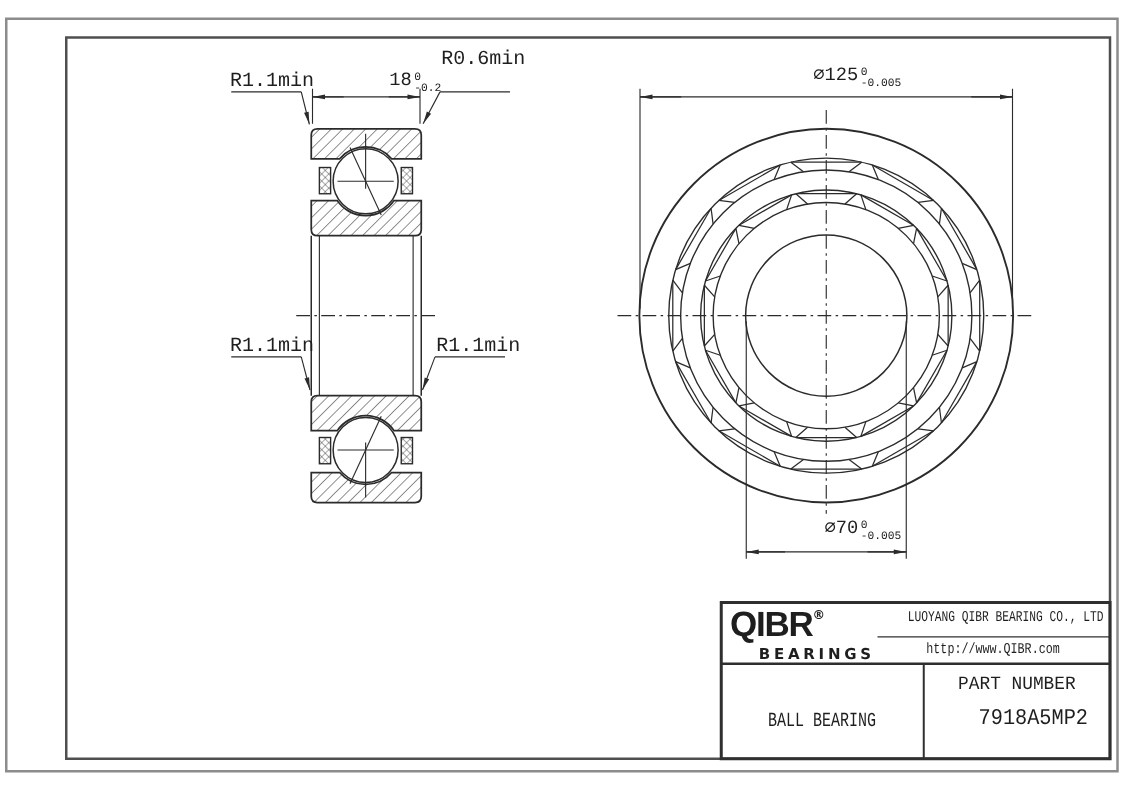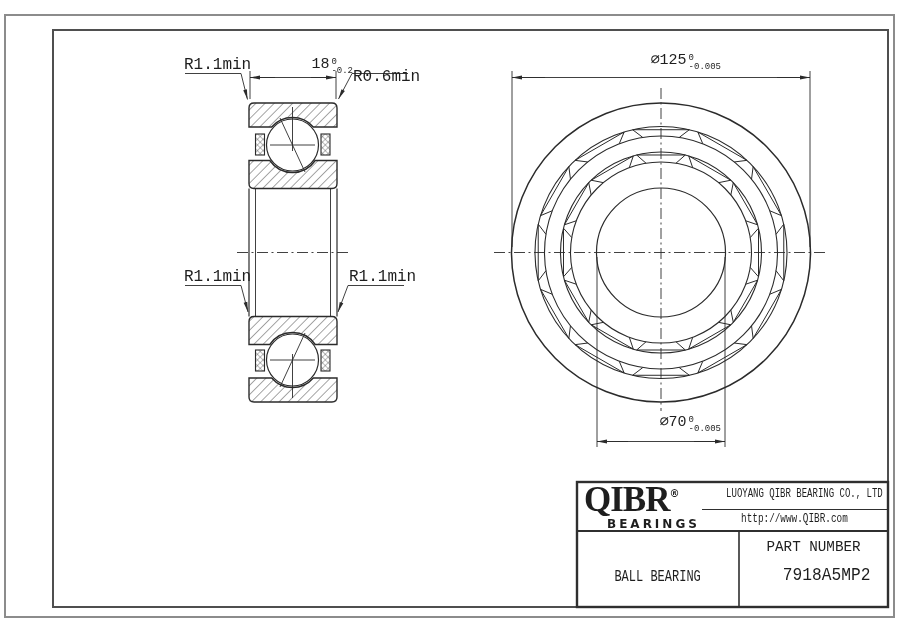--- a/index.html
+++ b/index.html
@@ -13,21 +13,21 @@
   .dim .main{font-size:15px;line-height:17px}
   .tol{display:flex;flex-direction:column;font-size:9px;line-height:9.5px;margin-left:2px;padding-top:1.5px}
   .sx{display:inline-block;transform-origin:50% 50%}
   .s75{transform:scaleX(.75)} .s78{transform:scaleX(.78)} .s9{transform:scaleX(.9)} .s95{transform:scaleX(.95)}
   .company{left:700px;top:487px;width:188px;font-size:12px;line-height:14px}
   .url{left:700px;top:512px;width:188px;font-size:12px;line-height:14px}
   .prod{left:577px;width:162px;font-size:16px;line-height:17px}
   .pnl{left:739px;top:540px;width:149px;font-size:15px;line-height:16px}
   .pnv{left:739px;top:566px;width:176px;font-size:18px;line-height:19px}
   .logo{left:584px;top:484px}
-  .logo-main{font-family:Liberation Serif, serif;font-weight:bold;font-size:35px;line-height:31px;letter-spacing:-1px}
+  .logo-main{font-family:Liberation Sans, sans-serif;font-weight:bold;font-size:28px;line-height:31px;letter-spacing:-1px}
   .logo-reg{font-size:10px;vertical-align:14px;font-family:"DejaVu Sans",sans-serif;font-weight:bold}
   .logo-sub{font-family:"DejaVu Sans",sans-serif;font-weight:bold;font-size:12px;letter-spacing:3px;margin-left:23px;margin-top:1px}
 </style>
 </head>
 <body>
 
 <div class="page">
 
 <svg id="art" width="900" height="636" viewBox="0 0 900 636">
   <defs>
@@ -209,21 +209,21 @@
 
 <div class="dim" style="left:229px;top:56px;width:124px">
   <span class="main">18</span>
   <span class="tol">
     <span>0</span>
     <span>-0.2</span>
   </span>
 </div>
 
 <div class="txt rlabel" style="left:184px;top:59px">R1.1min</div>
-<div class="txt rlabel" style="left:353px;top:71px">R0.6min</div>
+<div class="txt rlabel" style="left:353px;top:41px">R0.6min</div>
 <div class="txt rlabel" style="left:184px;top:271px">R1.1min</div>
 <div class="txt rlabel" style="left:349px;top:271px">R1.1min</div>
 
 <div class="dim" style="left:601px;top:52px;width:120px">
   <span class="main">∅125</span>
   <span class="tol">
     <span>0</span>
     <span>-0.005</span>
   </span>
 </div>

